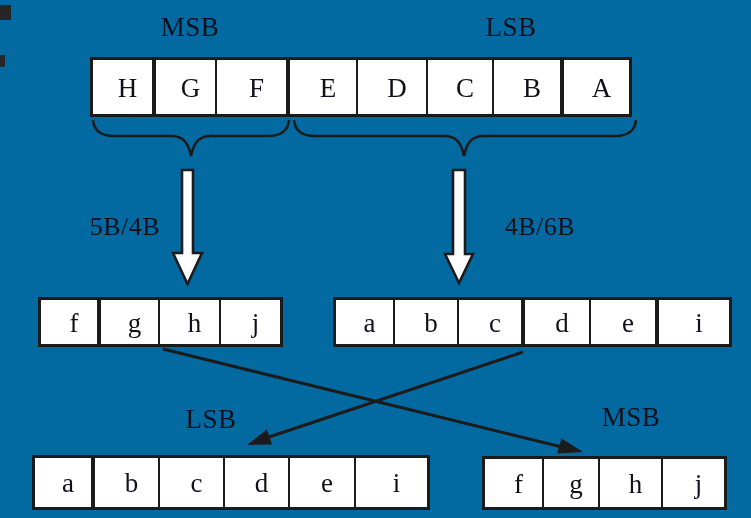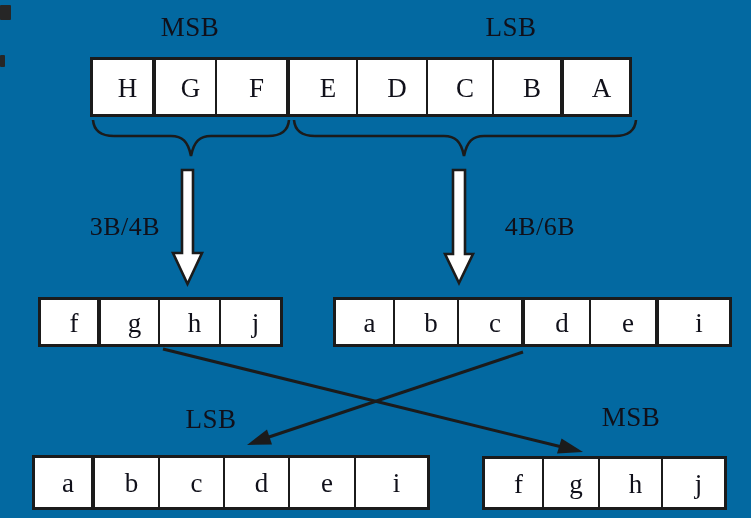--- a/index.html
+++ b/index.html
@@ -60,21 +60,21 @@
         <span>C</span>
       </div>
     <div class="cell" style="flex:66 0 0;">
         <span>B</span>
       </div>
     <div class="cell thick" style="flex:65 0 0;">
         <span>A</span>
       </div>
   </div>
 
-  <div class="lbl enc" style="left:75px;top:213px;width:100px;">3B/4B</div>
+  <div class="lbl enc" style="left:75px;top:213px;width:100px;">5B/4B</div>
   <div class="lbl enc" style="left:490px;top:213px;width:100px;">4B/6B</div>
 
   <div class="row" style="left:38px;top:297px;width:245px;height:50px;">
     <div class="cell" style="flex:56 0 0;">
         <span>f</span>
       </div>
     <div class="cell thick" style="flex:57 0 0;">
         <span>g</span>
       </div>
     <div class="cell" style="flex:59 0 0;">

